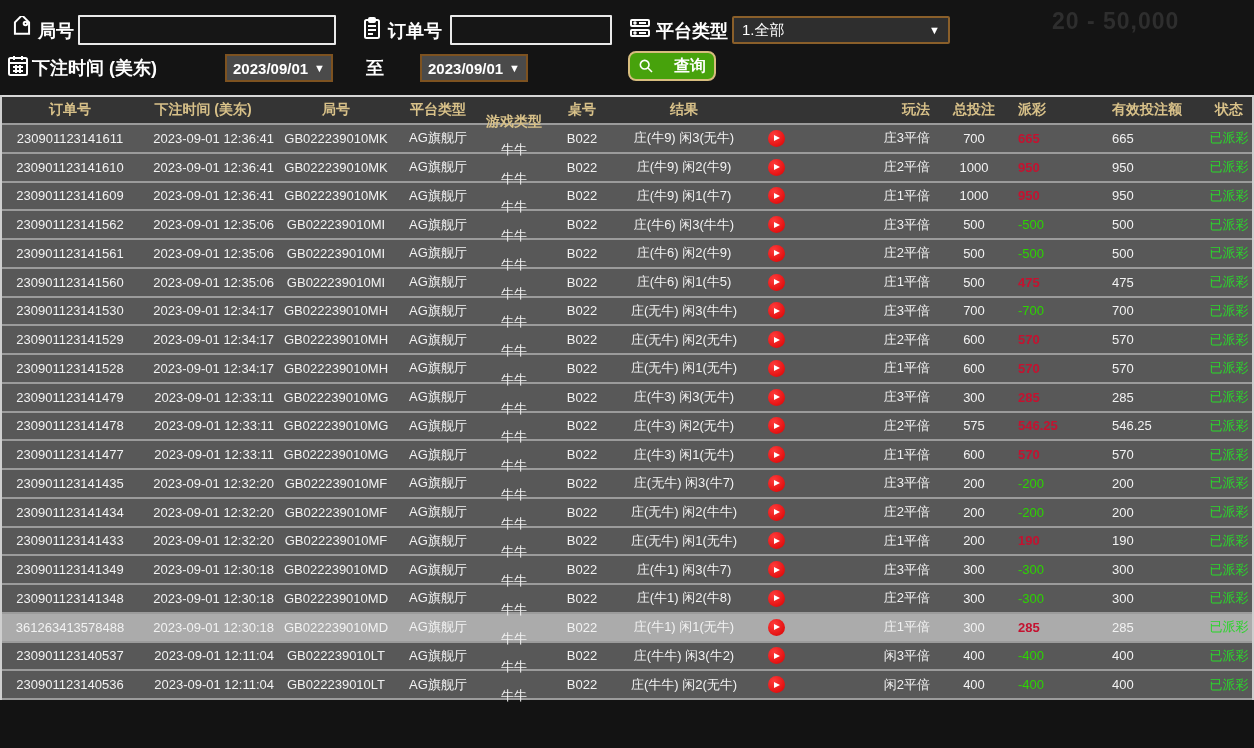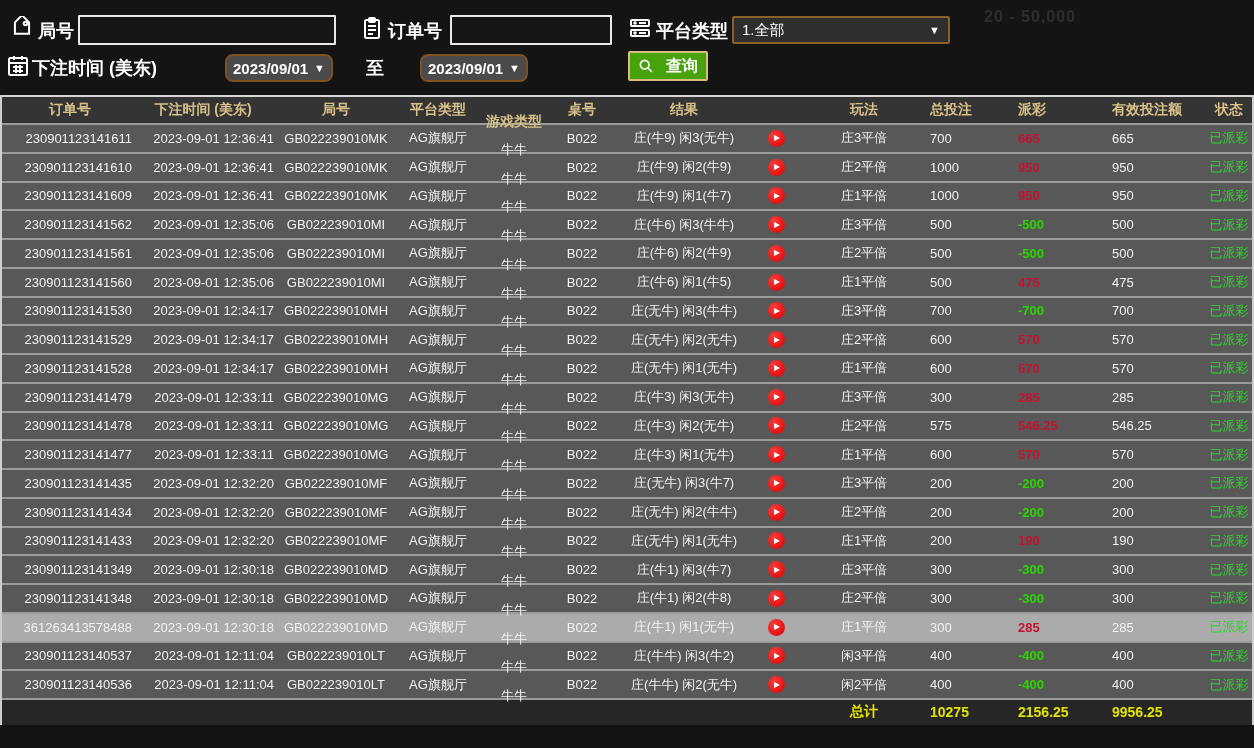--- a/index.html
+++ b/index.html
@@ -14,44 +14,44 @@
   *{box-sizing:border-box;}
   html,body{margin:0;padding:0;}
   body{
     width:1254px;height:748px;overflow:hidden;position:relative;
     background:#131313;
     font-family:"Liberation Sans", sans-serif;
     color:#f2f2f2;
   }
   
   .filter-bar{position:absolute;top:0;left:0;width:1254px;height:95px;background:#141414;}
-  .watermark{position:absolute;left:984px;top:8px;color:#2e2e2e;font-size:16px;font-weight:bold;letter-spacing:1px;}
+  .watermark{position:absolute;left:1052px;top:8px;color:#2e2e2e;font-size:23px;font-weight:bold;letter-spacing:1px;}
   .flabel{position:absolute;font-size:18px;font-weight:bold;color:#ffffff;white-space:nowrap;}
   .ficon{position:absolute;width:24px;height:24px;}
   .ficon svg{width:100%;height:100%;display:block;}
   .txt-input{
     position:absolute;height:30px;background:#161616;border:2px solid #e9e9e9;
     color:#fff;font-size:14px;padding:0 6px;outline:none;border-radius:1px;
   }
   .date-box{
-    position:absolute;height:28px;background:#4a4a4a;border:2px solid #7d5220;border-radius:8px;
+    position:absolute;height:28px;background:#4a4a4a;border:2px solid #7d5220;border-radius:0;
     display:flex;align-items:center;justify-content:center;gap:6px;
     color:#fff;font-size:15px;font-weight:bold;cursor:pointer;
   }
   .date-box .arrow{font-size:11px;line-height:1;}
   .select-box{
     position:absolute;height:28px;background:#2e2e2e;border:2px solid #8a5f2a;border-radius:2px;
     display:flex;align-items:center;color:#fff;font-size:15px;cursor:pointer;
     padding:0 8px;
   }
   .select-box .sel-val{flex:1;text-align:left;}
   .select-box .arrow{font-size:11px;line-height:1;color:#fff;}
   .query-btn{
-    position:absolute;height:30px;background:#47a20c;border:2px solid #d7bd7e;border-radius:2px;
-    display:flex;align-items:center;gap:12px;color:#fff;font-size:16px;font-weight:bold;
+    position:absolute;height:30px;background:#47a20c;border:2px solid #d7bd7e;border-radius:8px;
+    display:flex;align-items:center;gap:20px;color:#fff;font-size:16px;font-weight:bold;
     padding:0 8px;cursor:pointer;
   }
   .query-btn svg{width:16px;height:16px;}
   
   .table-wrap{
     position:absolute;top:95px;left:0;width:1254px;
     border-left:2px solid #cfcfcf;border-right:2px solid #cfcfcf;
     background:#585858;
   }
   .thead{
@@ -63,36 +63,36 @@
     display:flex;align-items:center;height:28.75px;background:#585858;
     border-bottom:2px solid #9b9b9b;font-size:13px;
   }
   .row.highlighted{background:var(--highlight-row);}
   .row-sub{
     display:flex;align-items:center;height:24.5px;background:#262626;
     border-bottom:2px solid #8a8a8a;font-size:14px;font-weight:bold;color:var(--footer-yellow);
   }
   .row-sub:last-child{border-bottom:none;}
   .cell{flex:none;white-space:nowrap;overflow:hidden;}
-  .c-order{width:130px;text-align:right;padding-left:6px;}
+  .c-order{width:130px;text-align:center;padding-left:6px;}
   .c-time{width:142px;text-align:right;}
   .c-game-no{width:124px;text-align:center;}
   .c-platform{width:80px;text-align:center;}
   .c-game-type{width:72px;text-align:center;margin-top:23px;}
   .c-table-no{width:64px;text-align:center;}
   .c-result{width:140px;text-align:center;}
   .c-play{width:44px;text-align:center;}
-  .c-play-type{width:132px;text-align:center;}
-  .c-total-bet{width:88px;}
+  .c-play-type{width:132px;text-align:right;}
+  .c-total-bet{width:88px;text-align:center;}
   .c-payout{width:94px;text-align:left;}
   .c-valid-bet{width:94px;text-align:left;}
   .c-status{width:46px;text-align:center;}
   .c-spacer{width:796px;}
   .payout.pos{color:var(--payout-positive);font-weight:bold;}
-  .payout.neg{color:var(--payout-negative);font-weight:bold;}
+  .payout.neg{color:var(--payout-negative);font-weight:normal;}
   .status-paid{color:var(--status-paid);font-weight:normal;}
   .play-circle{
     display:inline-flex;align-items:center;justify-content:center;
     width:17px;height:17px;border-radius:50%;background:radial-gradient(circle at 35% 30%, #ff3b3b, #d80000);
     vertical-align:middle;cursor:pointer;
   }
   .play-tri{
     width:0;height:0;border-left:6px solid #fff;
     border-top:3.5px solid transparent;border-bottom:3.5px solid transparent;margin-left:2px;
   }
@@ -526,21 +526,13 @@
             <span class="play-tri"></span>
           </span></span>
         <span class="cell c-play-type">闲2平倍</span>
         <span class="cell c-total-bet">400</span>
         <span class="cell c-payout payout neg">-400</span>
         <span class="cell c-valid-bet">400</span>
         <span class="cell c-status status-paid">已派彩</span>
       </div>
     </div>
 
-  <div class="row-sub">
-    <span class="cell c-spacer"></span>
-    <span class="cell c-play-type">总计</span>
-    <span class="cell c-total-bet">10275</span>
-    <span class="cell c-payout">2156.25</span>
-    <span class="cell c-valid-bet">9956.25</span>
-    <span class="cell c-status"></span>
-  </div>
 </div>
 
 </body></html>

